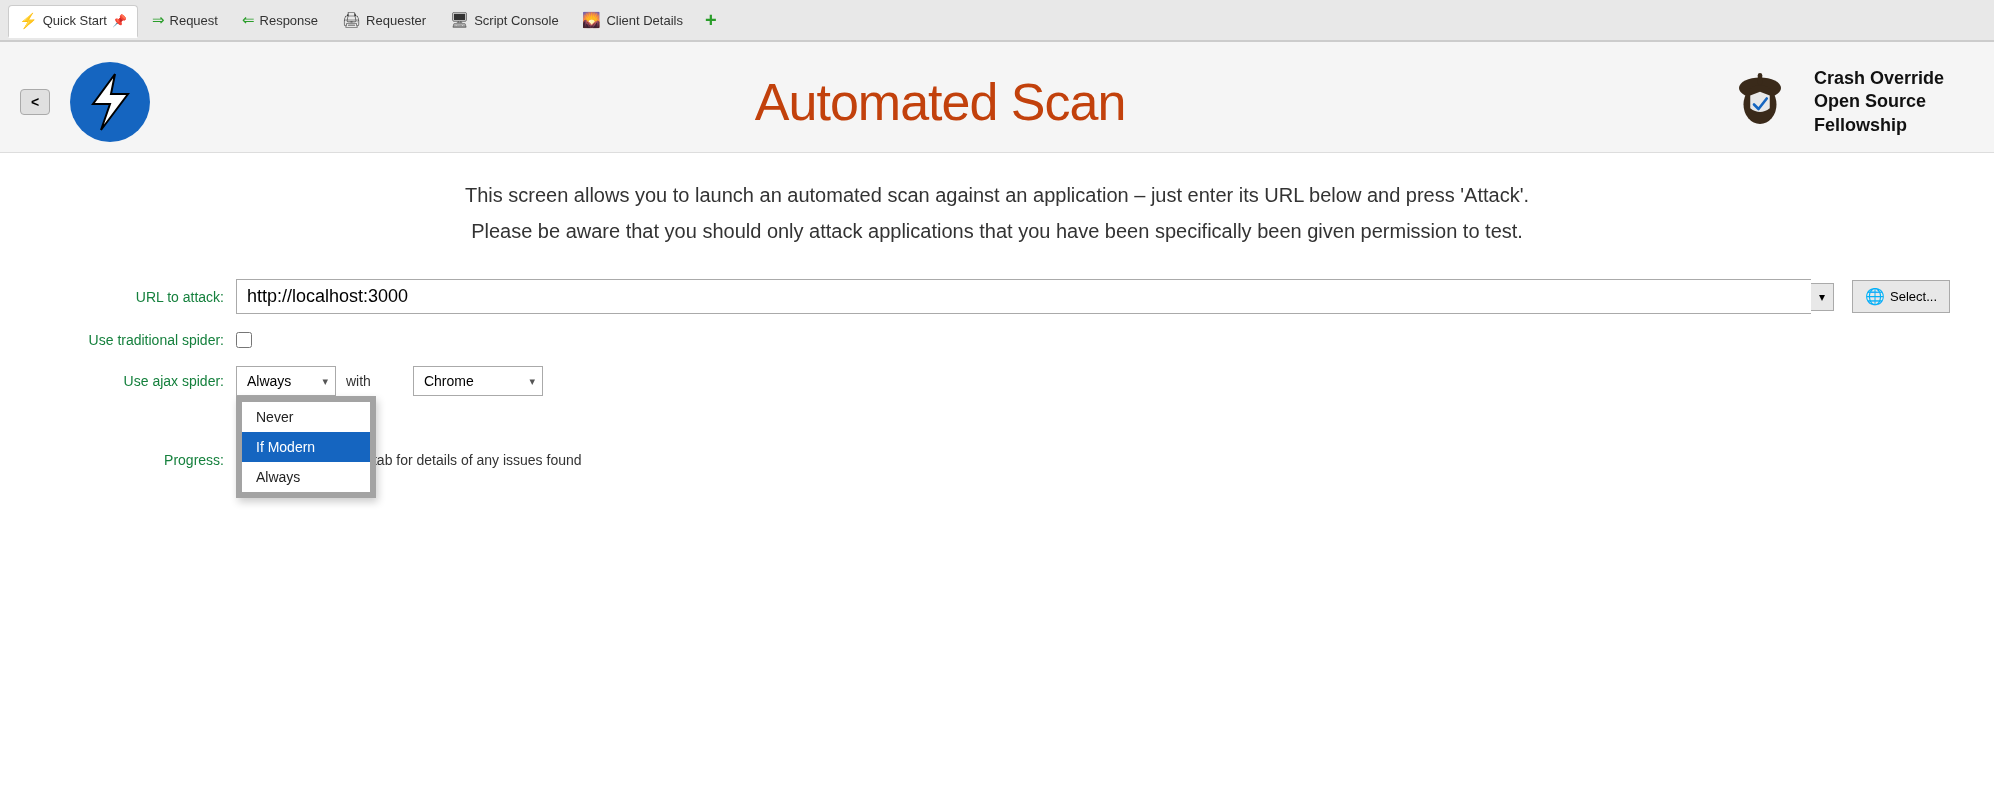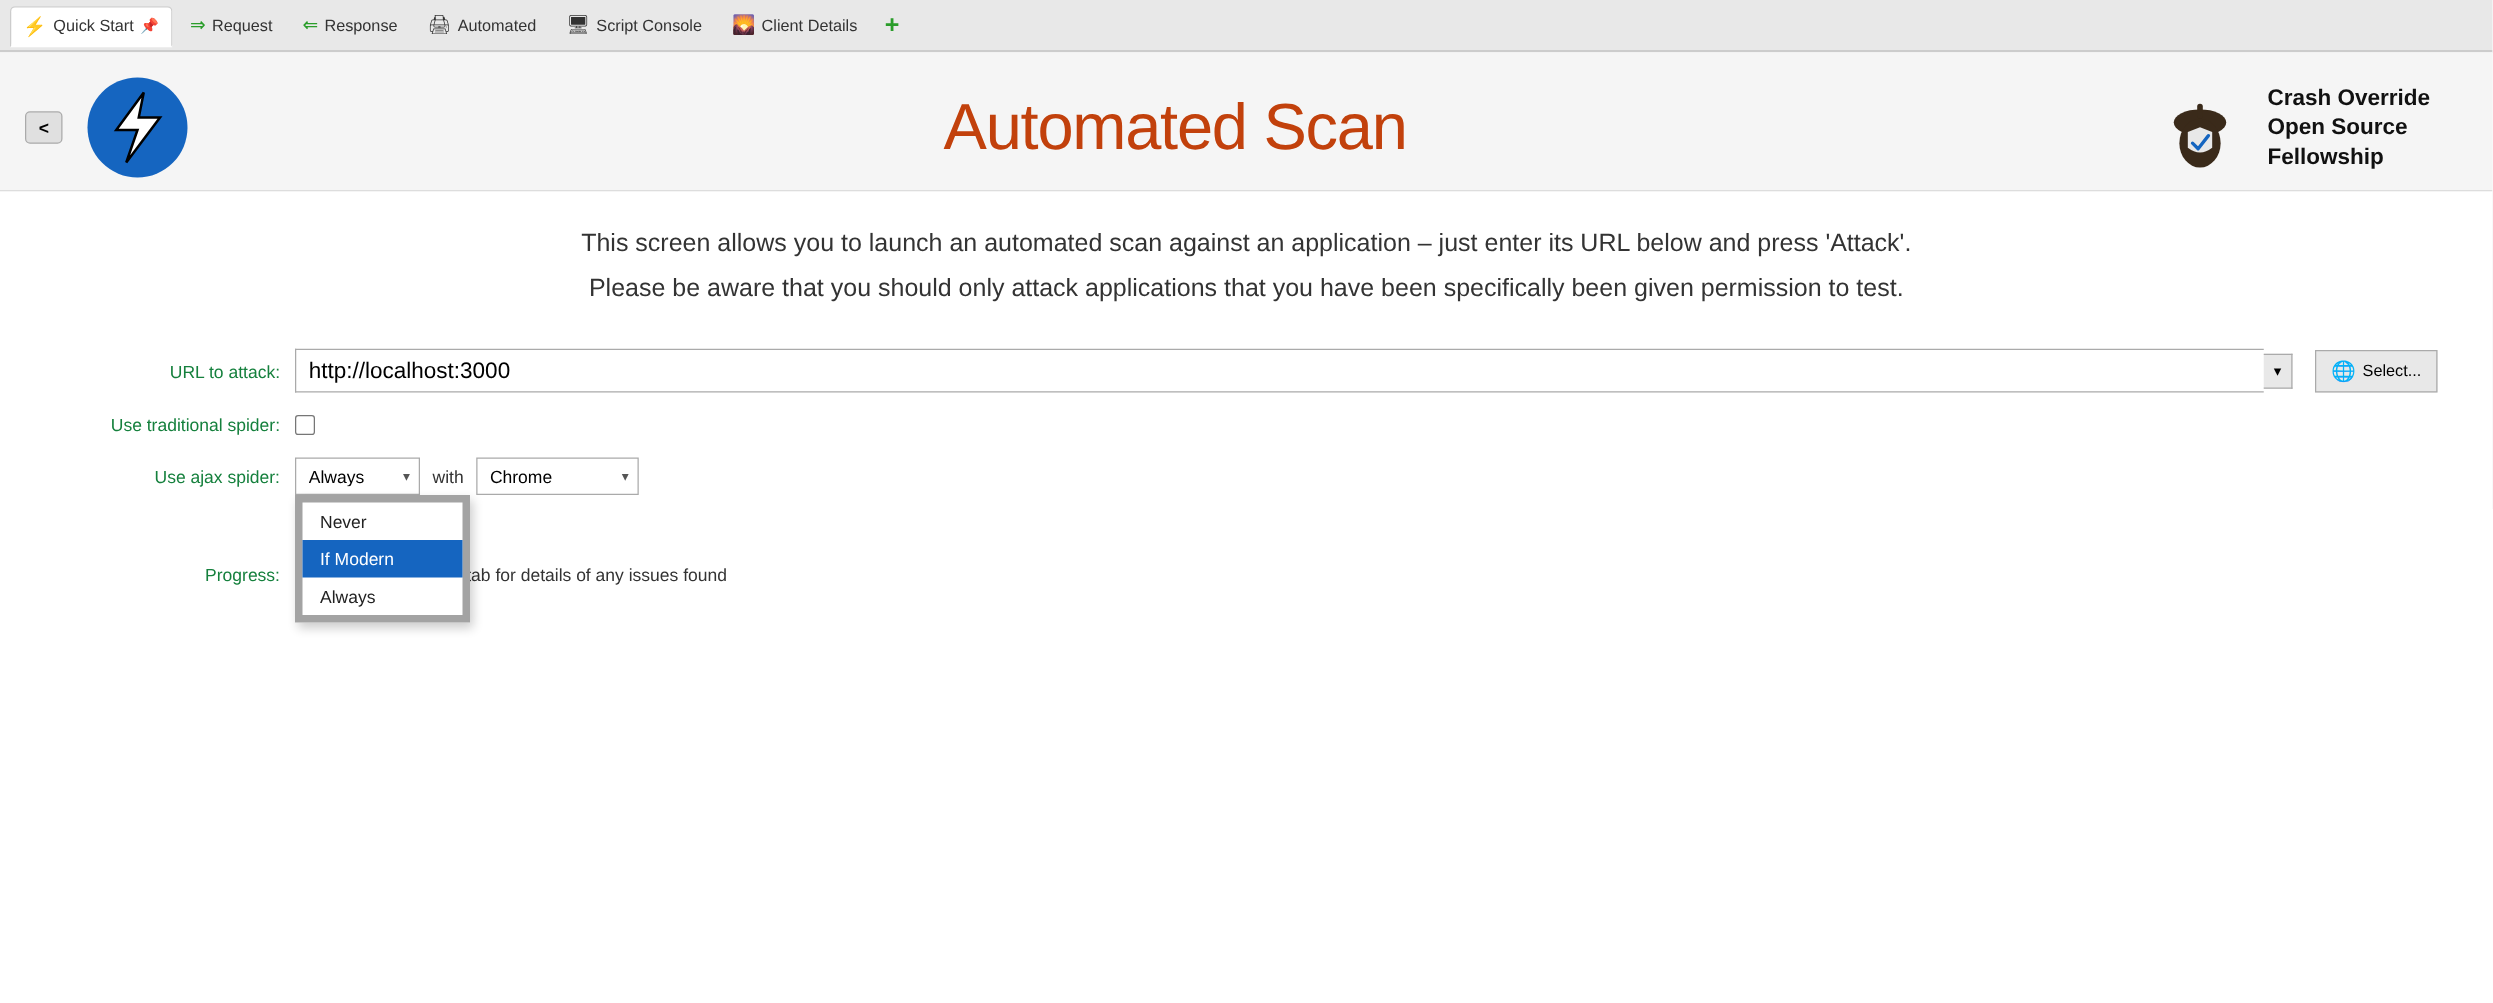--- a/index.html
+++ b/index.html
@@ -94,21 +94,21 @@
     .page-title {
       flex: 1;
       text-align: center;
       font-size: 52px;
       font-weight: 300;
       color: #c2410c;
       letter-spacing: -1px;
     }
     .brand-area {
       display: flex;
-      align-items: flex-end;
+      align-items: flex-start;
       gap: 24px;
       margin-left: auto;
     }
     .acorn-icon {
       width: 60px;
       height: 60px;
     }
     .brand-text {
       font-size: 18px;
       font-weight: bold;
@@ -228,20 +228,21 @@
       padding: 6px 10px;
       border: 1px solid #aaa;
       background: #fff;
       font-size: 14px;
       cursor: pointer;
       appearance: none;
       -webkit-appearance: none;
       padding-right: 28px;
       min-width: 130px;
       outline: none;
+      margin-left: 32px;
     }
 
     
     .dropdown-popup {
       position: absolute;
       top: 100%;
       left: 0;
       background: #fff;
       border: 6px solid #a3a3a3;
       box-shadow: 2px 4px 8px rgba(0,0,0,0.2);
@@ -299,21 +300,21 @@
   <div class="tab-item">
     <span class="tab-icon" style="color:#2a9d2a;">⇒</span>
     <span>Request</span>
   </div>
   <div class="tab-item">
     <span class="tab-icon" style="color:#2a9d2a;">⇐</span>
     <span>Response</span>
   </div>
   <div class="tab-item">
     <span class="tab-icon">🖨</span>
-    <span>Automated</span>
+    <span>Requester</span>
   </div>
   <div class="tab-item">
     <span class="tab-icon">🖥</span>
     <span>Script Console</span>
   </div>
   <div class="tab-item">
     <span class="tab-icon">🌄</span>
     <span>Client Details</span>
   </div>
   <div class="tab-add">+</div>

